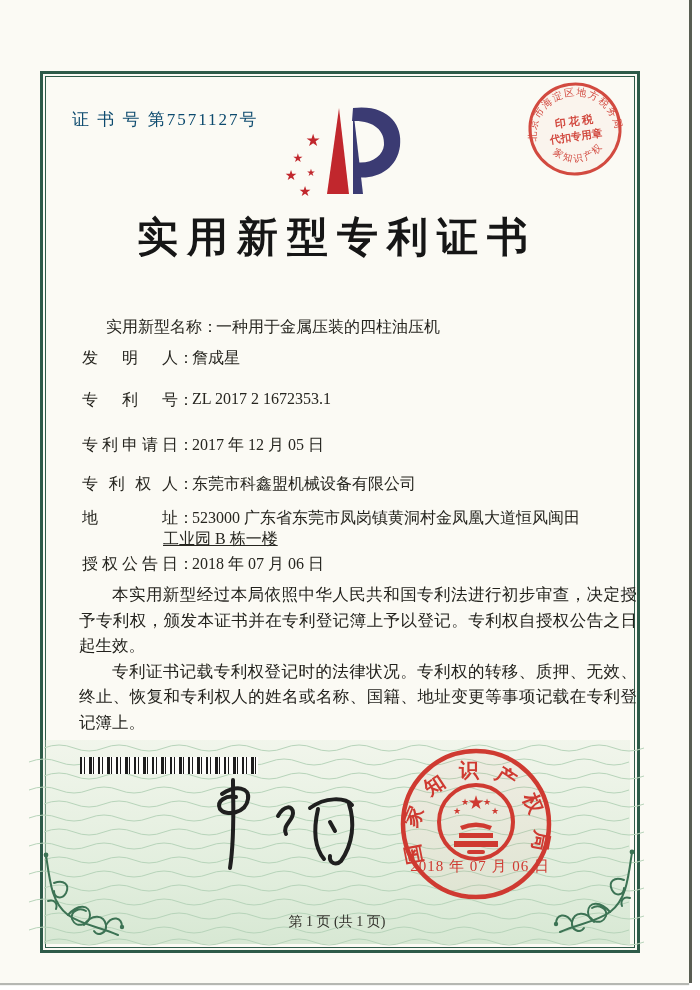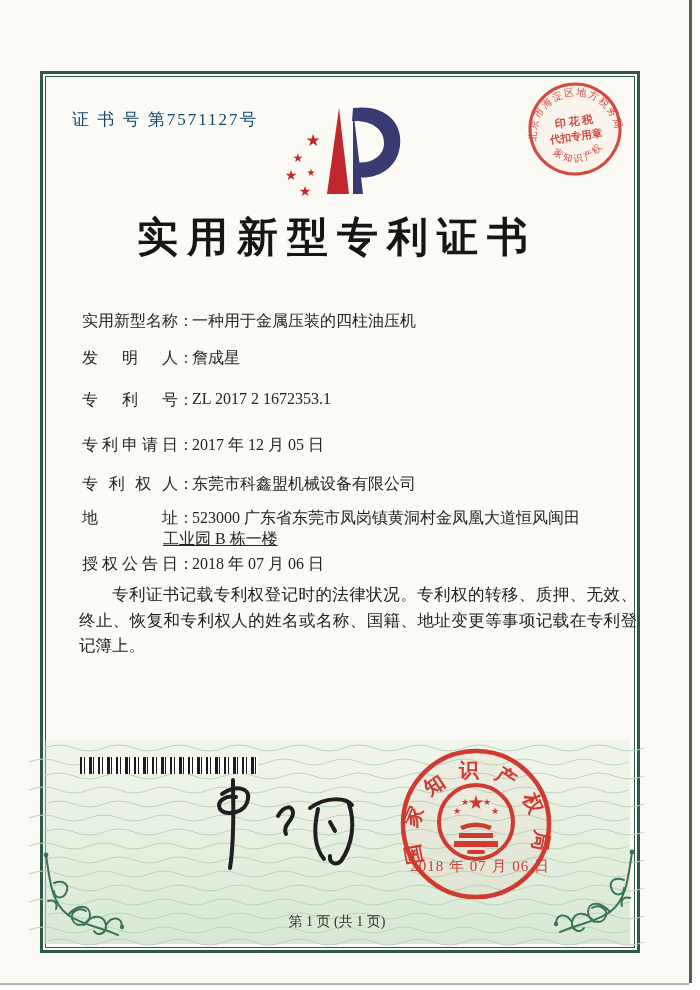--- a/index.html
+++ b/index.html
@@ -107,21 +107,21 @@
       <text x="30" y="48" font-size="17" text-anchor="middle" fill="#c1272d">★</text>
       <text x="15" y="64" font-size="12" text-anchor="middle" fill="#c1272d">★</text>
       <text x="8" y="82" font-size="14" text-anchor="middle" fill="#c1272d">★</text>
       <text x="28" y="78" font-size="10" text-anchor="middle" fill="#c1272d">★</text>
       <text x="22" y="98" font-size="14" text-anchor="middle" fill="#c1272d">★</text>
     </svg>
 
     <div class="title">实用新型专利证书</div>
 
     <div class="fields">
-      <div class="frow" style="top:15px;">
+      <div class="frow" style="top:21px;margin-left:24px;">
         <span class="flabel">实用新型名称</span><span class="fcolon">：</span><span class="fval">一种用于金属压装的四柱油压机</span>
       </div>
       <div class="frow" style="top:52px;">
         <span class="flabel">发明人</span><span class="fcolon">：</span><span class="fval">詹成星</span>
       </div>
       <div class="frow" style="top:94px;">
         <span class="flabel">专利号</span><span class="fcolon">：</span><span class="fval">ZL 2017 2 1672353.1</span>
       </div>
       <div class="frow" style="top:139px;">
         <span class="flabel">专利申请日</span><span class="fcolon">：</span><span class="fval">2017 年 12 月 05 日</span>
@@ -132,20 +132,21 @@
       <div class="frow" style="top:212px;white-space:normal;width:545px;">
         <span class="flabel">地址</span><span class="fcolon">：</span><span class="fval">523000 广东省东莞市凤岗镇黄洞村金凤凰大道恒风闽田</span>
         <span class="addr2">工业园 B 栋一楼</span>
       </div>
       <div class="frow" style="top:258px;width:545px;">
         <span class="flabel">授权公告日</span><span class="fcolon">：</span><span class="fval">2018 年 07 月 06 日</span>
       </div>
     </div>
 
     <div class="paras">
+      <p>本实用新型经过本局依照中华人民共和国专利法进行初步审查，决定授予专利权，颁发本证书并在专利登记簿上予以登记。专利权自授权公告之日起生效。</p>
       <p>专利证书记载专利权登记时的法律状况。专利权的转移、质押、无效、终止、恢复和专利权人的姓名或名称、国籍、地址变更等事项记载在专利登记簿上。</p>
     </div>
 
     <div class="barcode"></div>
 
 
     <svg class="signature" width="178" height="100" viewBox="0 0 178 100">
       <g fill="none" stroke="#1f1f1f" stroke-width="4" stroke-linecap="round">
         <path d="M30,20 C44,11 58,13 56,25 C54,39 34,43 28,35 C24,27 34,21 44,23"></path>
         <path d="M41,6 C41,30 43,62 38,94"></path>

